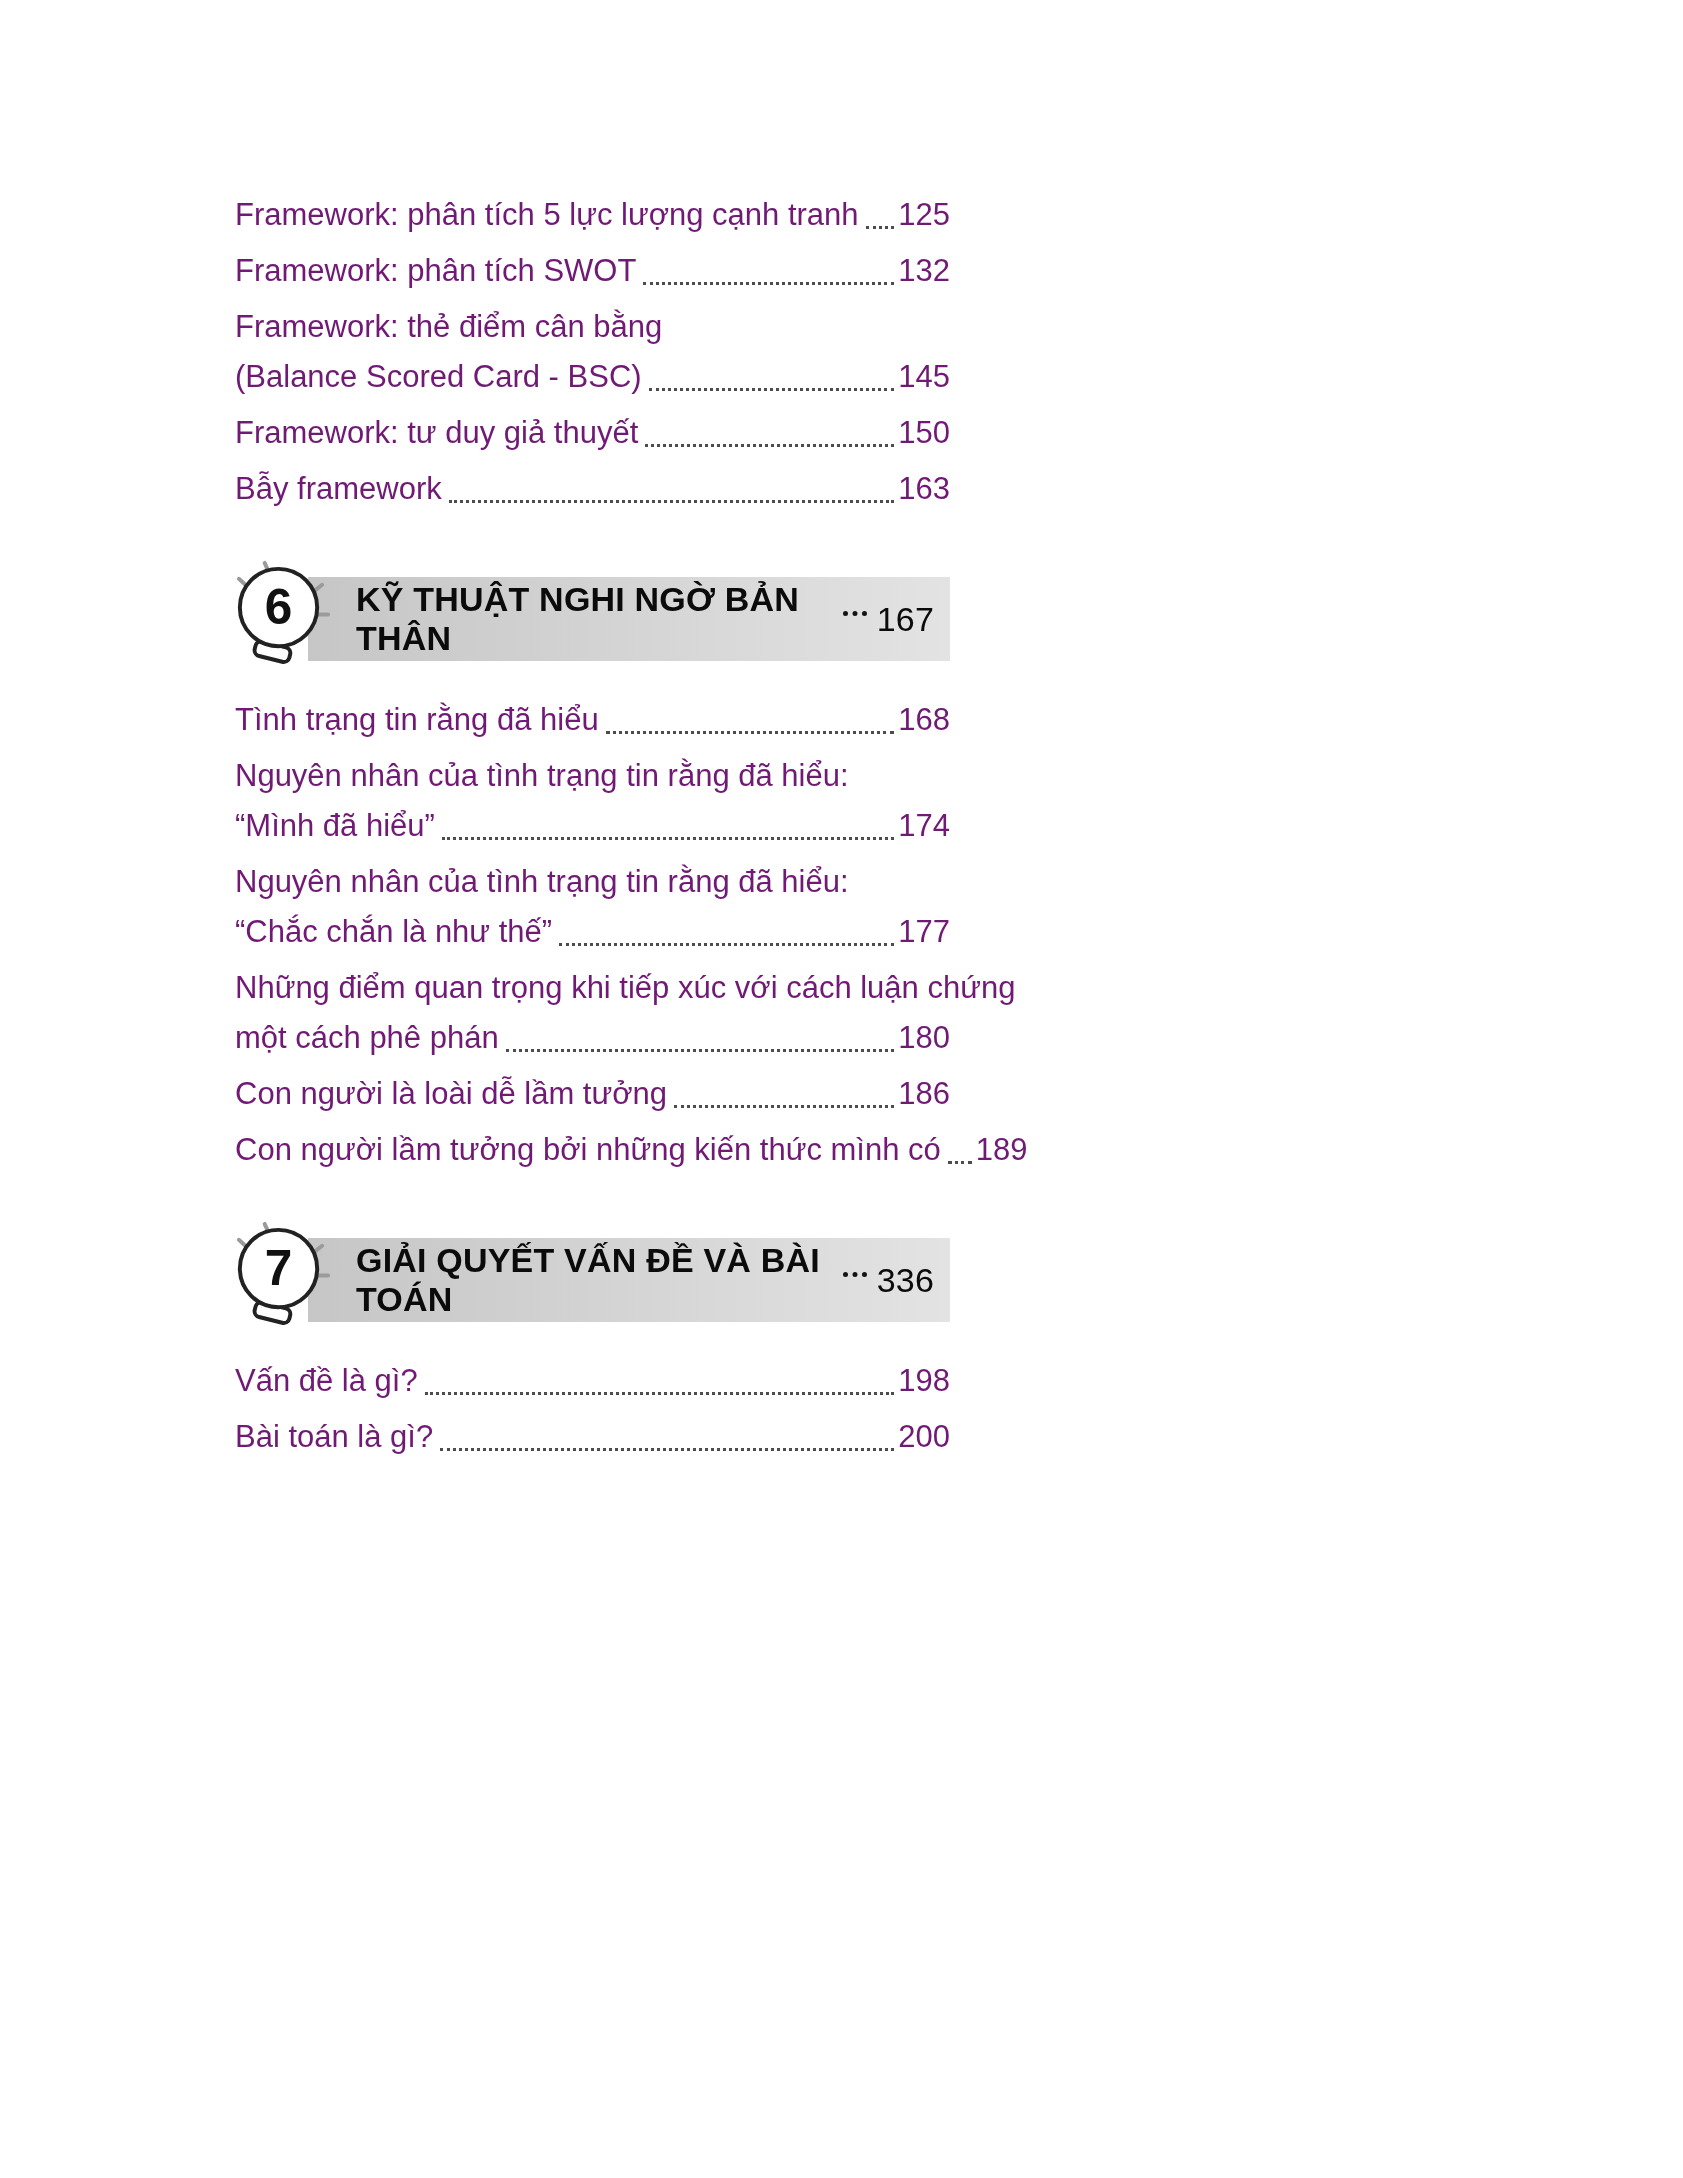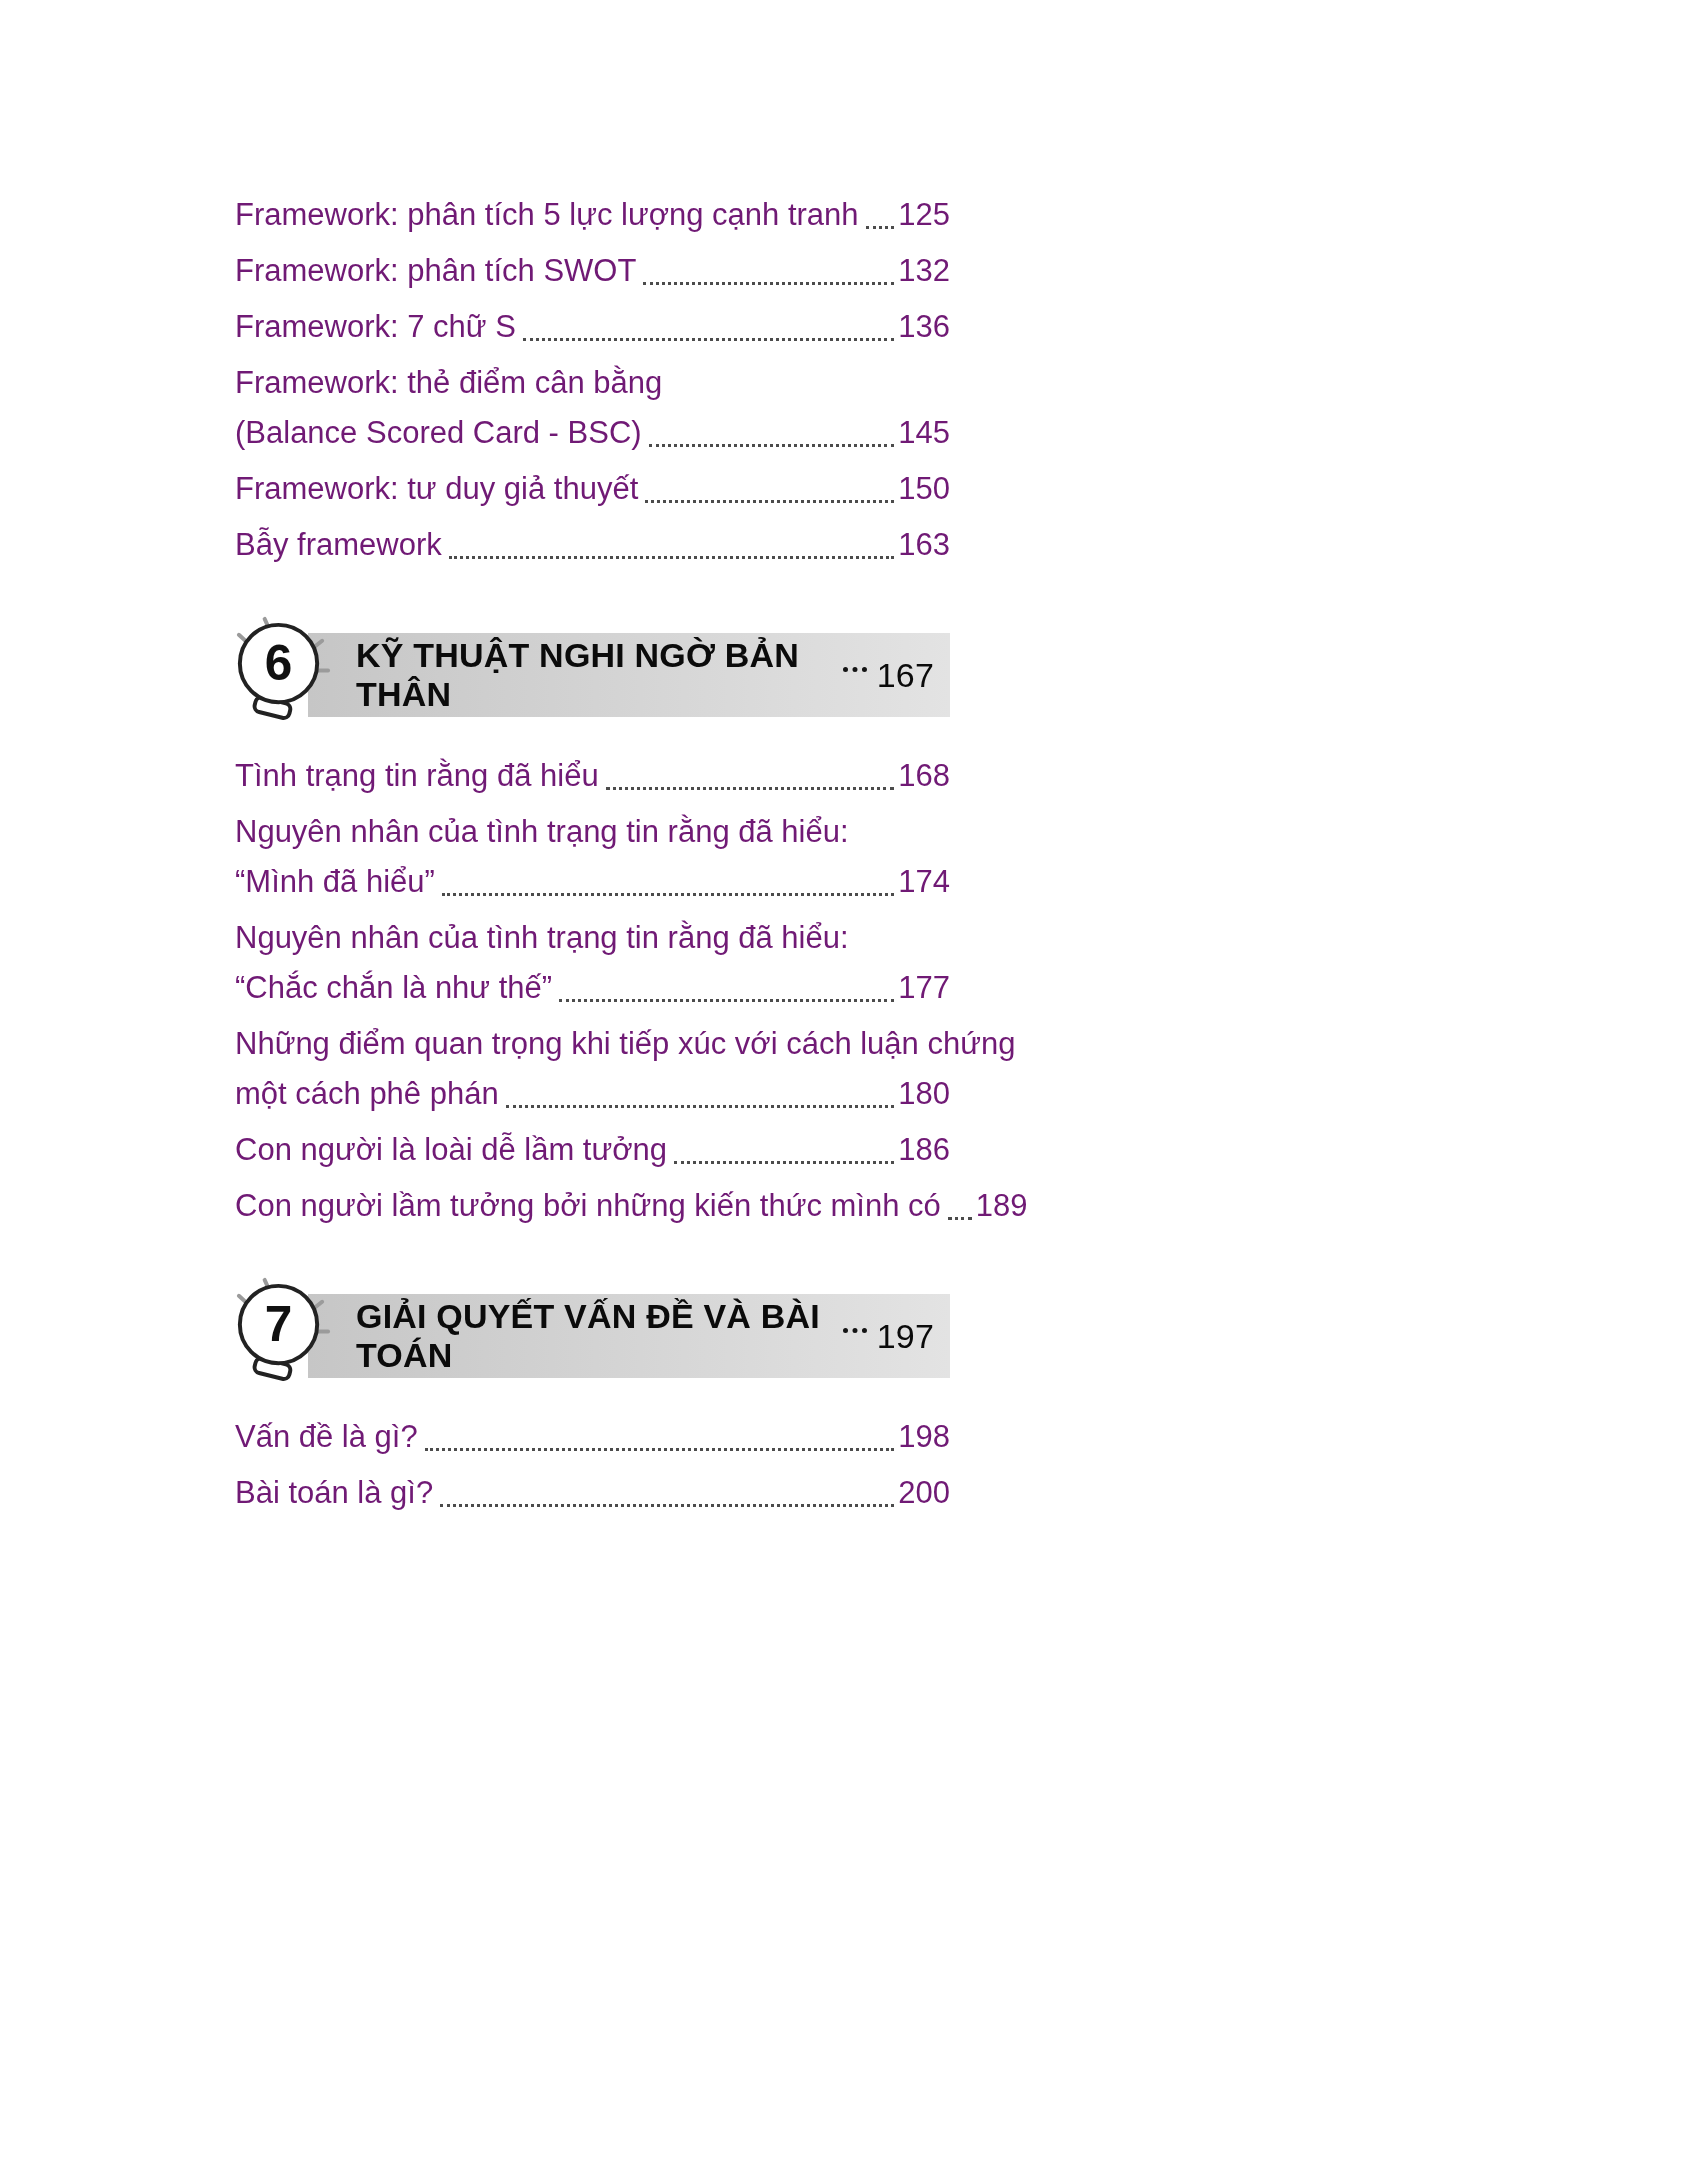--- a/index.html
+++ b/index.html
@@ -73,27 +73,20 @@
         <span class="t">Framework: phân tích 5 lực lượng cạnh tranh</span>
         <span class="leader"></span>
         <span class="pg">125</span>
       </div>
     </div>
     <div class="entry">
       <div class="entry-line">
         <span class="t">Framework: phân tích SWOT</span>
         <span class="leader"></span>
         <span class="pg">132</span>
-      </div>
-    </div>
-    <div class="entry">
-      <div class="entry-line">
-        <span class="t">Framework: 7 chữ S</span>
-        <span class="leader"></span>
-        <span class="pg">136</span>
       </div>
     </div>
     <div class="entry">
       <div class="entry-line">
         <span class="t">Framework: thẻ điểm cân bằng</span>
       </div>
       <div class="entry-line">
         <span class="t">(Balance Scored Card - BSC)</span>
         <span class="leader"></span>
         <span class="pg">145</span>
@@ -194,21 +187,21 @@
             <line x1="106" y1="60" x2="94" y2="60"></line>
           </g>
           <rect x="32" y="90" width="36" height="15" rx="6" transform="rotate(14 50 97)" fill="#ffffff" stroke="#222222" stroke-width="4"></rect>
           <circle cx="56" cy="53" r="39" fill="#ffffff" stroke="#222222" stroke-width="4"></circle>
           <text class="badge-num" x="56" y="70" text-anchor="middle" font-size="50" font-weight="bold" fill="#111111" font-family="Liberation Sans, sans-serif">7</text>
         </svg>
       </div>
       <div class="bar">
         <span class="ct">GIẢI QUYẾT VẤN ĐỀ VÀ BÀI TOÁN</span>
         <span class="leader-b"></span>
-        <span class="cp">197</span>
+        <span class="cp">336</span>
       </div>
     </div>
     <div class="entry">
       <div class="entry-line">
         <span class="t">Vấn đề là gì?</span>
         <span class="leader"></span>
         <span class="pg">198</span>
       </div>
     </div>
     <div class="entry">

